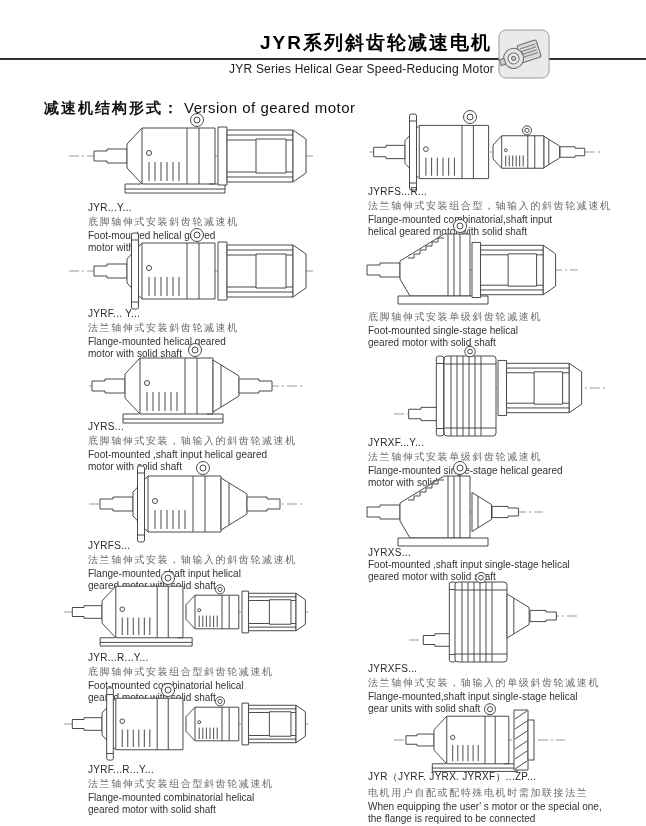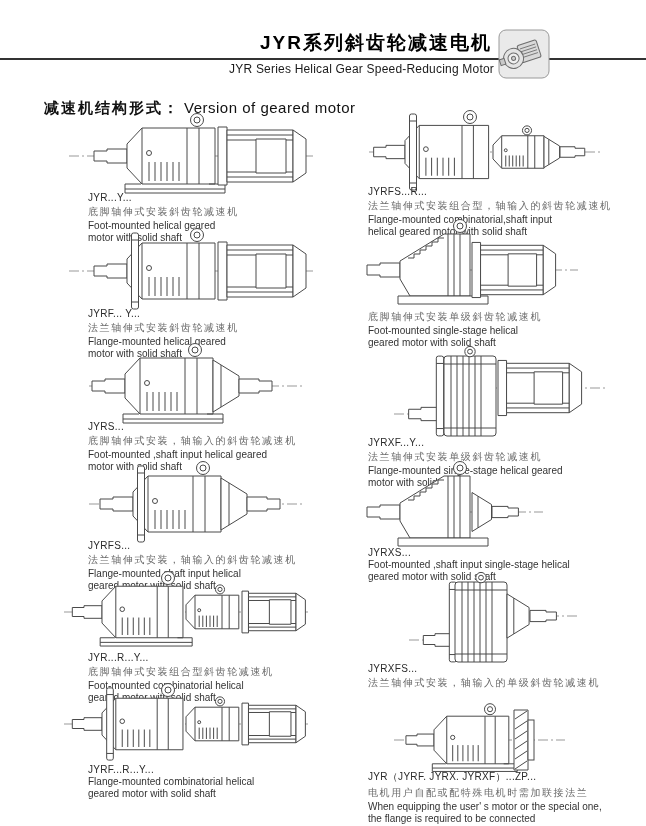--- a/index.html
+++ b/index.html
@@ -122,21 +122,21 @@
 
 <div class="figure col-left" style="left:60px;top:118px;">
   <svg class="dwg" width="250" height="72" viewBox="0 0 250 72" style="margin-left:5px">
     <line class="cl" x1="4" y1="38" x2="248" y2="38"></line>
     <use href="#d-shaft-l" transform="translate(62,38)"></use>
     <use href="#d-gearbox" transform="translate(62,38)"></use>
     <use href="#d-feet" transform="translate(62,38)"></use>
     <use href="#d-eye" transform="translate(132,10)"></use>
     <use href="#d-motor" transform="translate(153,38)"></use>
   </svg>
-  <div class="caption" style="margin-top:2px;width:225px">
+  <div class="caption" style="margin-top:12px;width:225px">
     <div class="model">JYR...Y...</div>
     <div class="cn">底脚轴伸式安装斜齿轮减速机</div>
     <div class="en">Foot-mounted helical geared
 motor with solid shaft</div>
   </div>
 </div>
 
 <div class="figure col-left" style="left:60px;top:233px;">
   <svg class="dwg" width="250" height="72" viewBox="0 0 250 72" style="margin-left:5px">
     <line class="cl" x1="4" y1="38" x2="248" y2="38"></line>
@@ -215,20 +215,21 @@
     <use href="#d-shaft-l" transform="translate(42,42) scale(0.9)"></use>
     <use href="#d-gearbox" transform="translate(42,42) scale(0.92)"></use>
     <use href="#d-flange" transform="translate(50,42) scale(0.95)"></use>
     <use href="#d-eye" transform="translate(108,16)"></use>
     <use href="#d-gearbox" transform="translate(126,42) scale(0.6)"></use>
     <use href="#d-eye" transform="translate(160,25) scale(0.7)"></use>
     <use href="#d-motor" transform="translate(182,42) scale(0.72)"></use>
   </svg>
   <div class="caption" style="margin-top:2px;width:235px">
     <div class="model">JYRF...R...Y...</div>
+    <div class="cn">法兰轴伸式安装组合型斜齿轮减速机</div>
     <div class="en">Flange-mounted combinatorial helical
 geared motor with solid shaft</div>
   </div>
 </div>
 
 <div class="figure col-right" style="left:365px;top:112px;">
   <svg class="dwg" width="250" height="74" viewBox="0 0 250 74">
     <line class="cl" x1="4" y1="40" x2="235" y2="40"></line>
     <use href="#d-shaft-l" transform="translate(40,40) scale(0.95)"></use>
     <use href="#d-gearbox" transform="translate(40,40) scale(0.95)"></use>
@@ -305,20 +306,22 @@
     <use href="#d-shaft-l" transform="translate(48,62) scale(0.9)"></use>
     <use href="#d-flange" transform="translate(48,44) scale(1.05)"></use>
     <use href="#d-drum" transform="translate(76,44)"></use>
     <use href="#d-eye" transform="translate(76,6) scale(0.8)"></use>
     <use href="#d-cone-r" transform="translate(102,38) scale(0.85)"></use>
     <use href="#d-shaft-r" transform="translate(125,38) scale(0.8)"></use>
   </svg>
   <div class="caption" style="margin-top:1px;width:268px">
     <div class="model">JYRXFS...</div>
     <div class="cn">法兰轴伸式安装，轴输入的单级斜齿轮减速机</div>
+    <div class="en">Flange-mounted,shaft input single-stage helical
+gear units with solid shaft</div>
   </div>
 </div>
 
 <div class="figure col-right" style="left:365px;top:706px;">
   <svg class="dwg" width="250" height="62" viewBox="0 0 250 62" style="margin-left:25px">
     <line class="cl" x1="4" y1="34" x2="175" y2="34"></line>
     <use href="#d-shaft-l" transform="translate(44,34) scale(0.85)"></use>
     <use href="#d-gearbox" transform="translate(44,34) scale(0.85)"></use>
     <use href="#d-feet" transform="translate(44,34) scale(0.85)"></use>
     <use href="#d-eye" transform="translate(100,10) scale(0.85)"></use>

